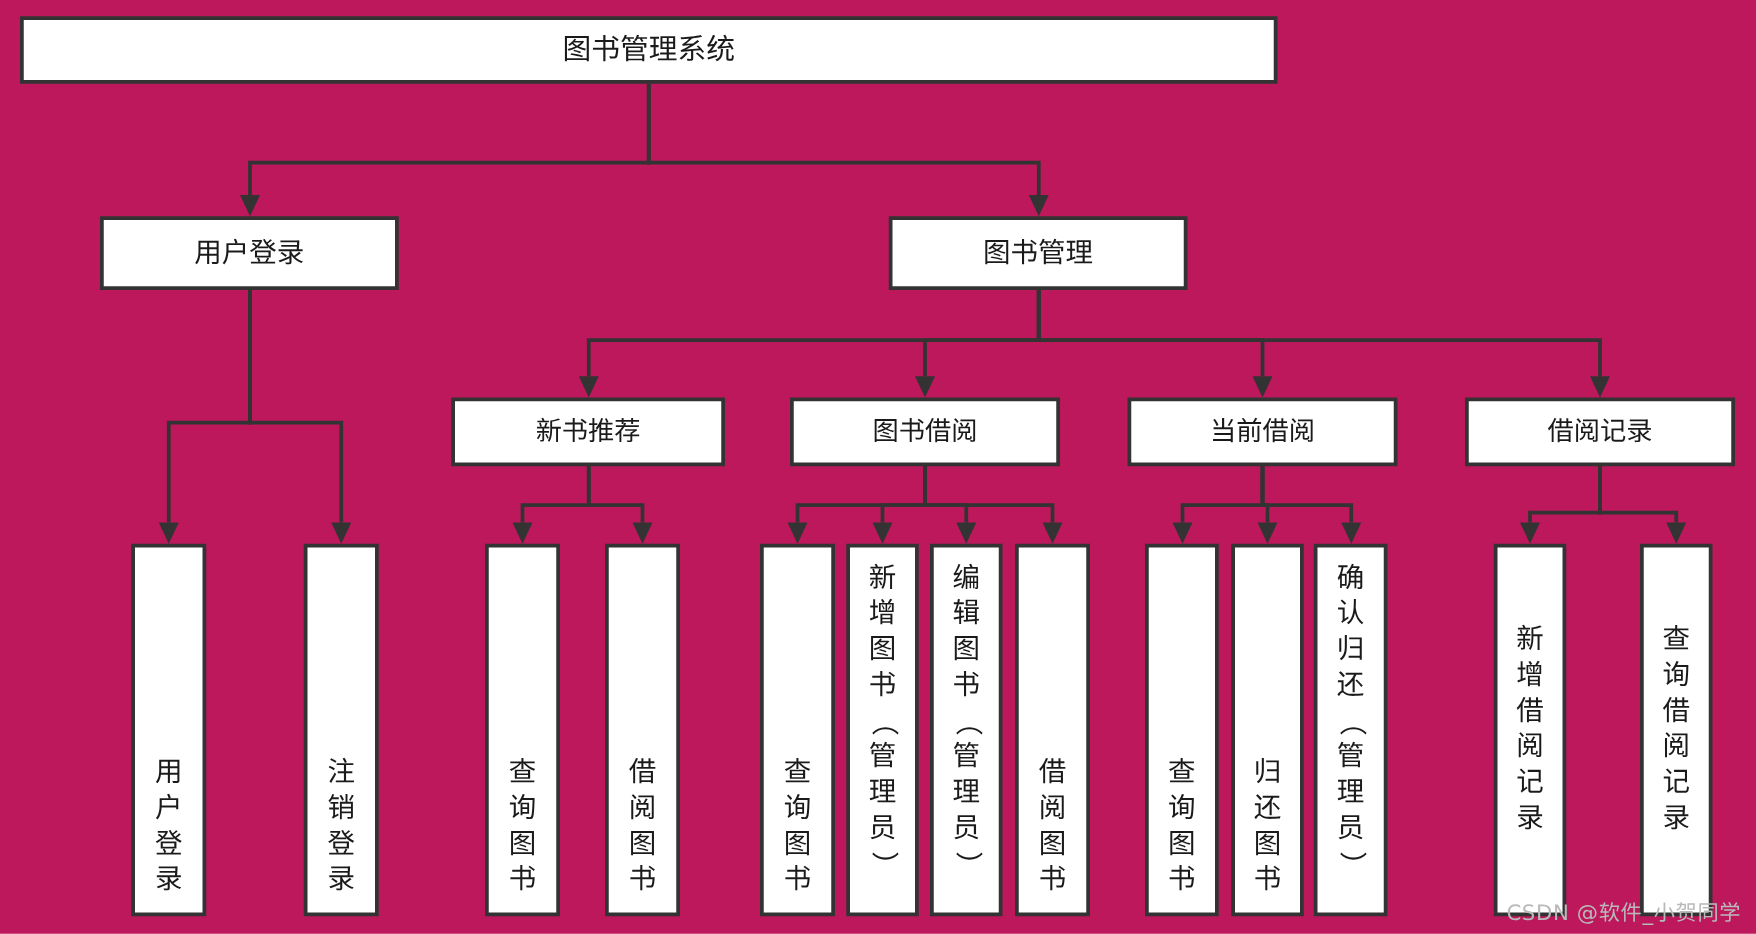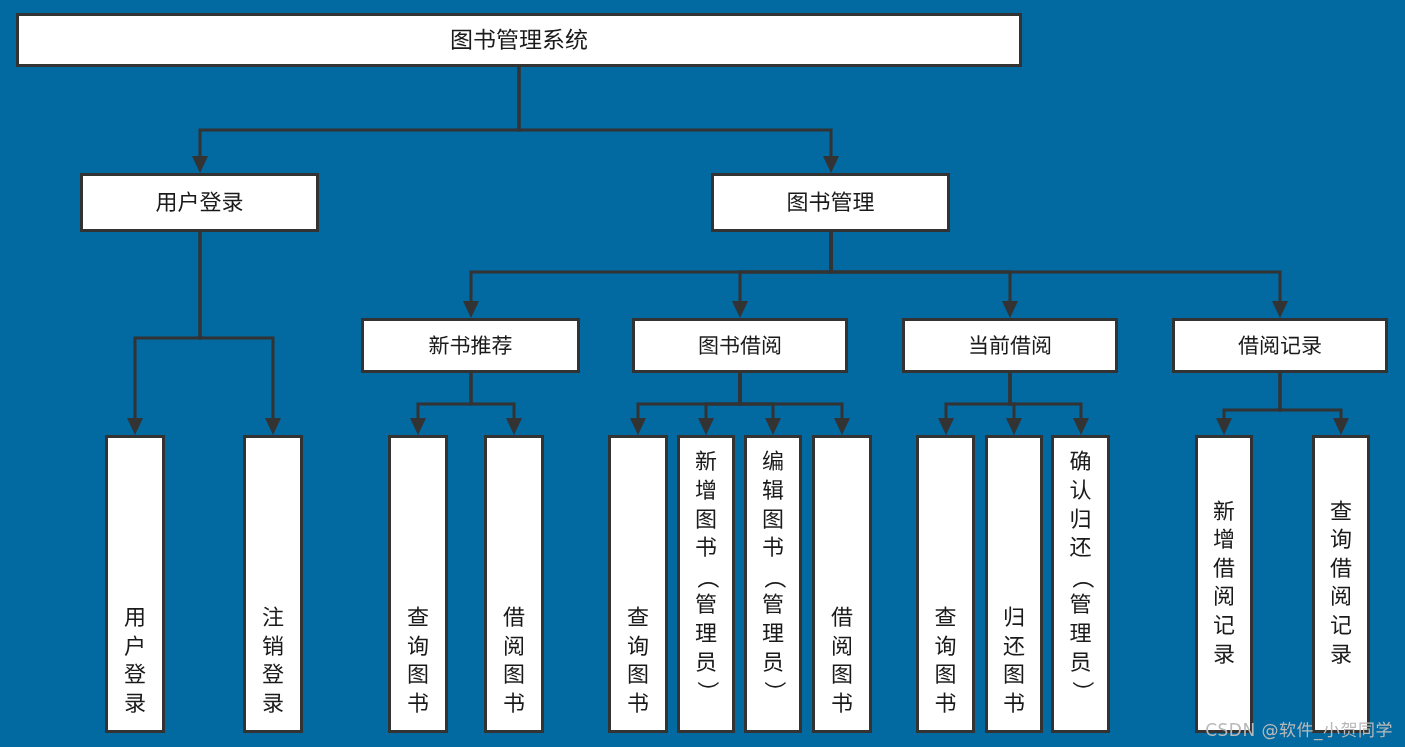--- a/index.html
+++ b/index.html
@@ -11,21 +11,21 @@
   body {
     width: 1405px;
     height: 747px;
     overflow: hidden;
     font-family: "DejaVu Sans", "Liberation Sans", sans-serif;
   }
   #diagram-root {
     position: relative;
     width: 1405px;
     height: 747px;
-    background: #0369a1;
+    background: #be185d;
   }
   svg#tree-svg {
     position: absolute;
     top: 0;
     left: 0;
     width: 1405px;
     height: 747px;
     display: block;
   }
   .node-box {

